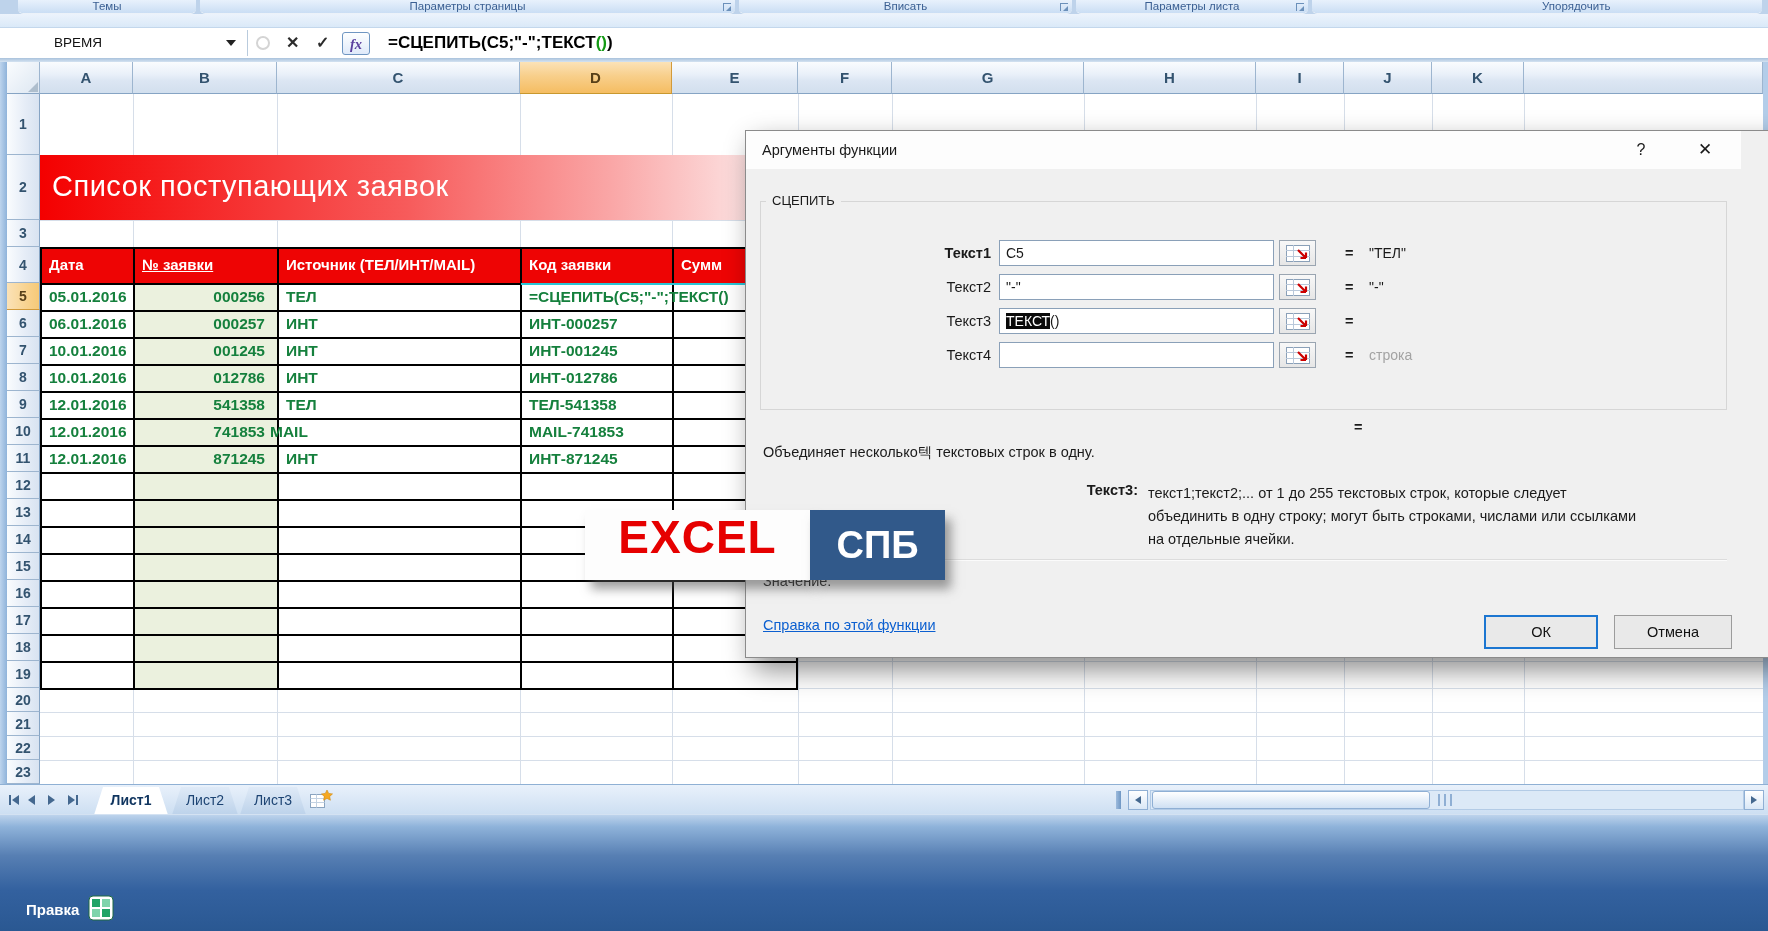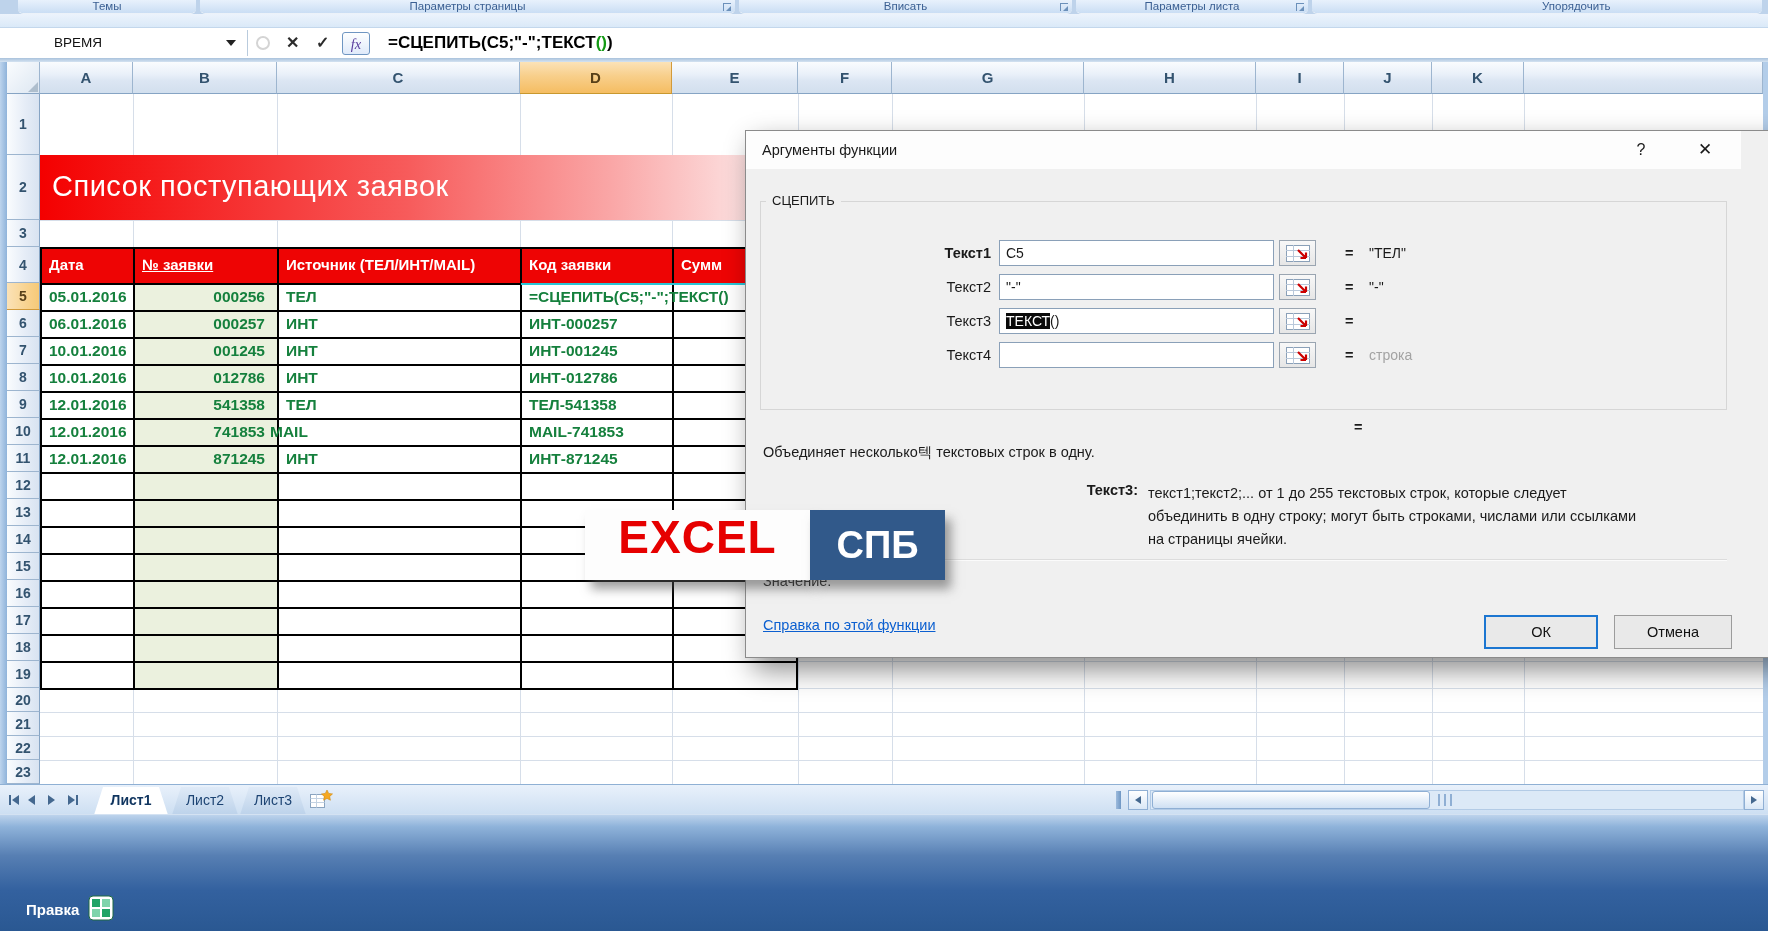--- a/index.html
+++ b/index.html
@@ -26,21 +26,21 @@
   .namebox-text{position:absolute;left:54px;top:0;line-height:30px;font-size:13.5px;color:#111;}
   .ddn{position:absolute;left:226px;top:12px;width:0;height:0;border-left:5px solid transparent;
        border-right:5px solid transparent;border-top:6px solid #222;}
   .fsep{position:absolute;left:247px;top:2px;width:1px;height:26px;background:#b9cbdd;}
   .fcircle{position:absolute;left:256px;top:8px;width:14px;height:14px;border:2px solid #d4d4d4;border-radius:50%;}
   .fbtn{position:absolute;top:0;line-height:30px;font-size:16px;font-weight:700;color:#2b2b2b;cursor:default;}
   .fbtn.cancel{left:286px;}
   .fbtn.enter{left:316px;}
   .fxbtn{position:absolute;left:342px;top:4px;width:28px;height:23px;border:1px solid #6f96c2;border-radius:3px;
          background:linear-gradient(#feffff,#dfeafa);text-align:center;line-height:21px;}
-  .fxbtn i{font-size:14.5px;font-style:italic;font-weight:400;color:#5b3f9e;font-family:"Liberation Serif",serif;}
+  .fxbtn i{font-size:14.5px;font-style:italic;font-weight:700;color:#5b3f9e;font-family:"Liberation Serif",serif;}
   .formula{position:absolute;left:388px;top:0;line-height:30px;font-size:17px;font-weight:700;color:#000;white-space:pre;}
   .formula .green{color:#149a14;}
 
   
   .edge-l{position:absolute;left:0;top:62px;width:7px;height:722px;background:linear-gradient(90deg,#bdd4ed,#8fb3da);}
   .edge-r{position:absolute;left:1763px;top:62px;width:5px;height:722px;background:#b3cde9;}
   .corner{position:absolute;left:7px;top:62px;width:33px;height:32px;
           background:linear-gradient(135deg,#fafcfe,#dde7f2);
           border-right:1px solid #9db5cf;border-bottom:1px solid #86a4c4;}
   .cornertri{position:absolute;right:1px;bottom:1px;width:0;height:0;
@@ -400,21 +400,21 @@
           <span class="feq">=</span>
           <span class="fres ph">строка</span>
         </div>
       </div>
     <div class="dlg-eq">=</div>
     <div class="dlg-desc">Объединяет несколько텍 текстовых строк в одну.</div>
     <div class="dlg-argname">Текст3:</div>
     <div class="dlg-arghelp" id="dlg-arghelp">
         <div>текст1;текст2;... от 1 до 255 текстовых строк, которые следует</div>
         <div>объединить в одну строку; могут быть строками, числами или ссылками</div>
-        <div>на страницы ячейки.</div>
+        <div>на отдельные ячейки.</div>
       </div>
     <div class="dlg-sep"></div>
     <div class="dlg-value">Значение:</div>
     <a class="dlg-link">Справка по этой функции</a>
     <button class="dlg-ok">ОК</button>
     <button class="dlg-cancel">Отмена</button>
   </div>
 
   <div id="tabbar">
       <div class="navbtn" style="left: 8px;">

